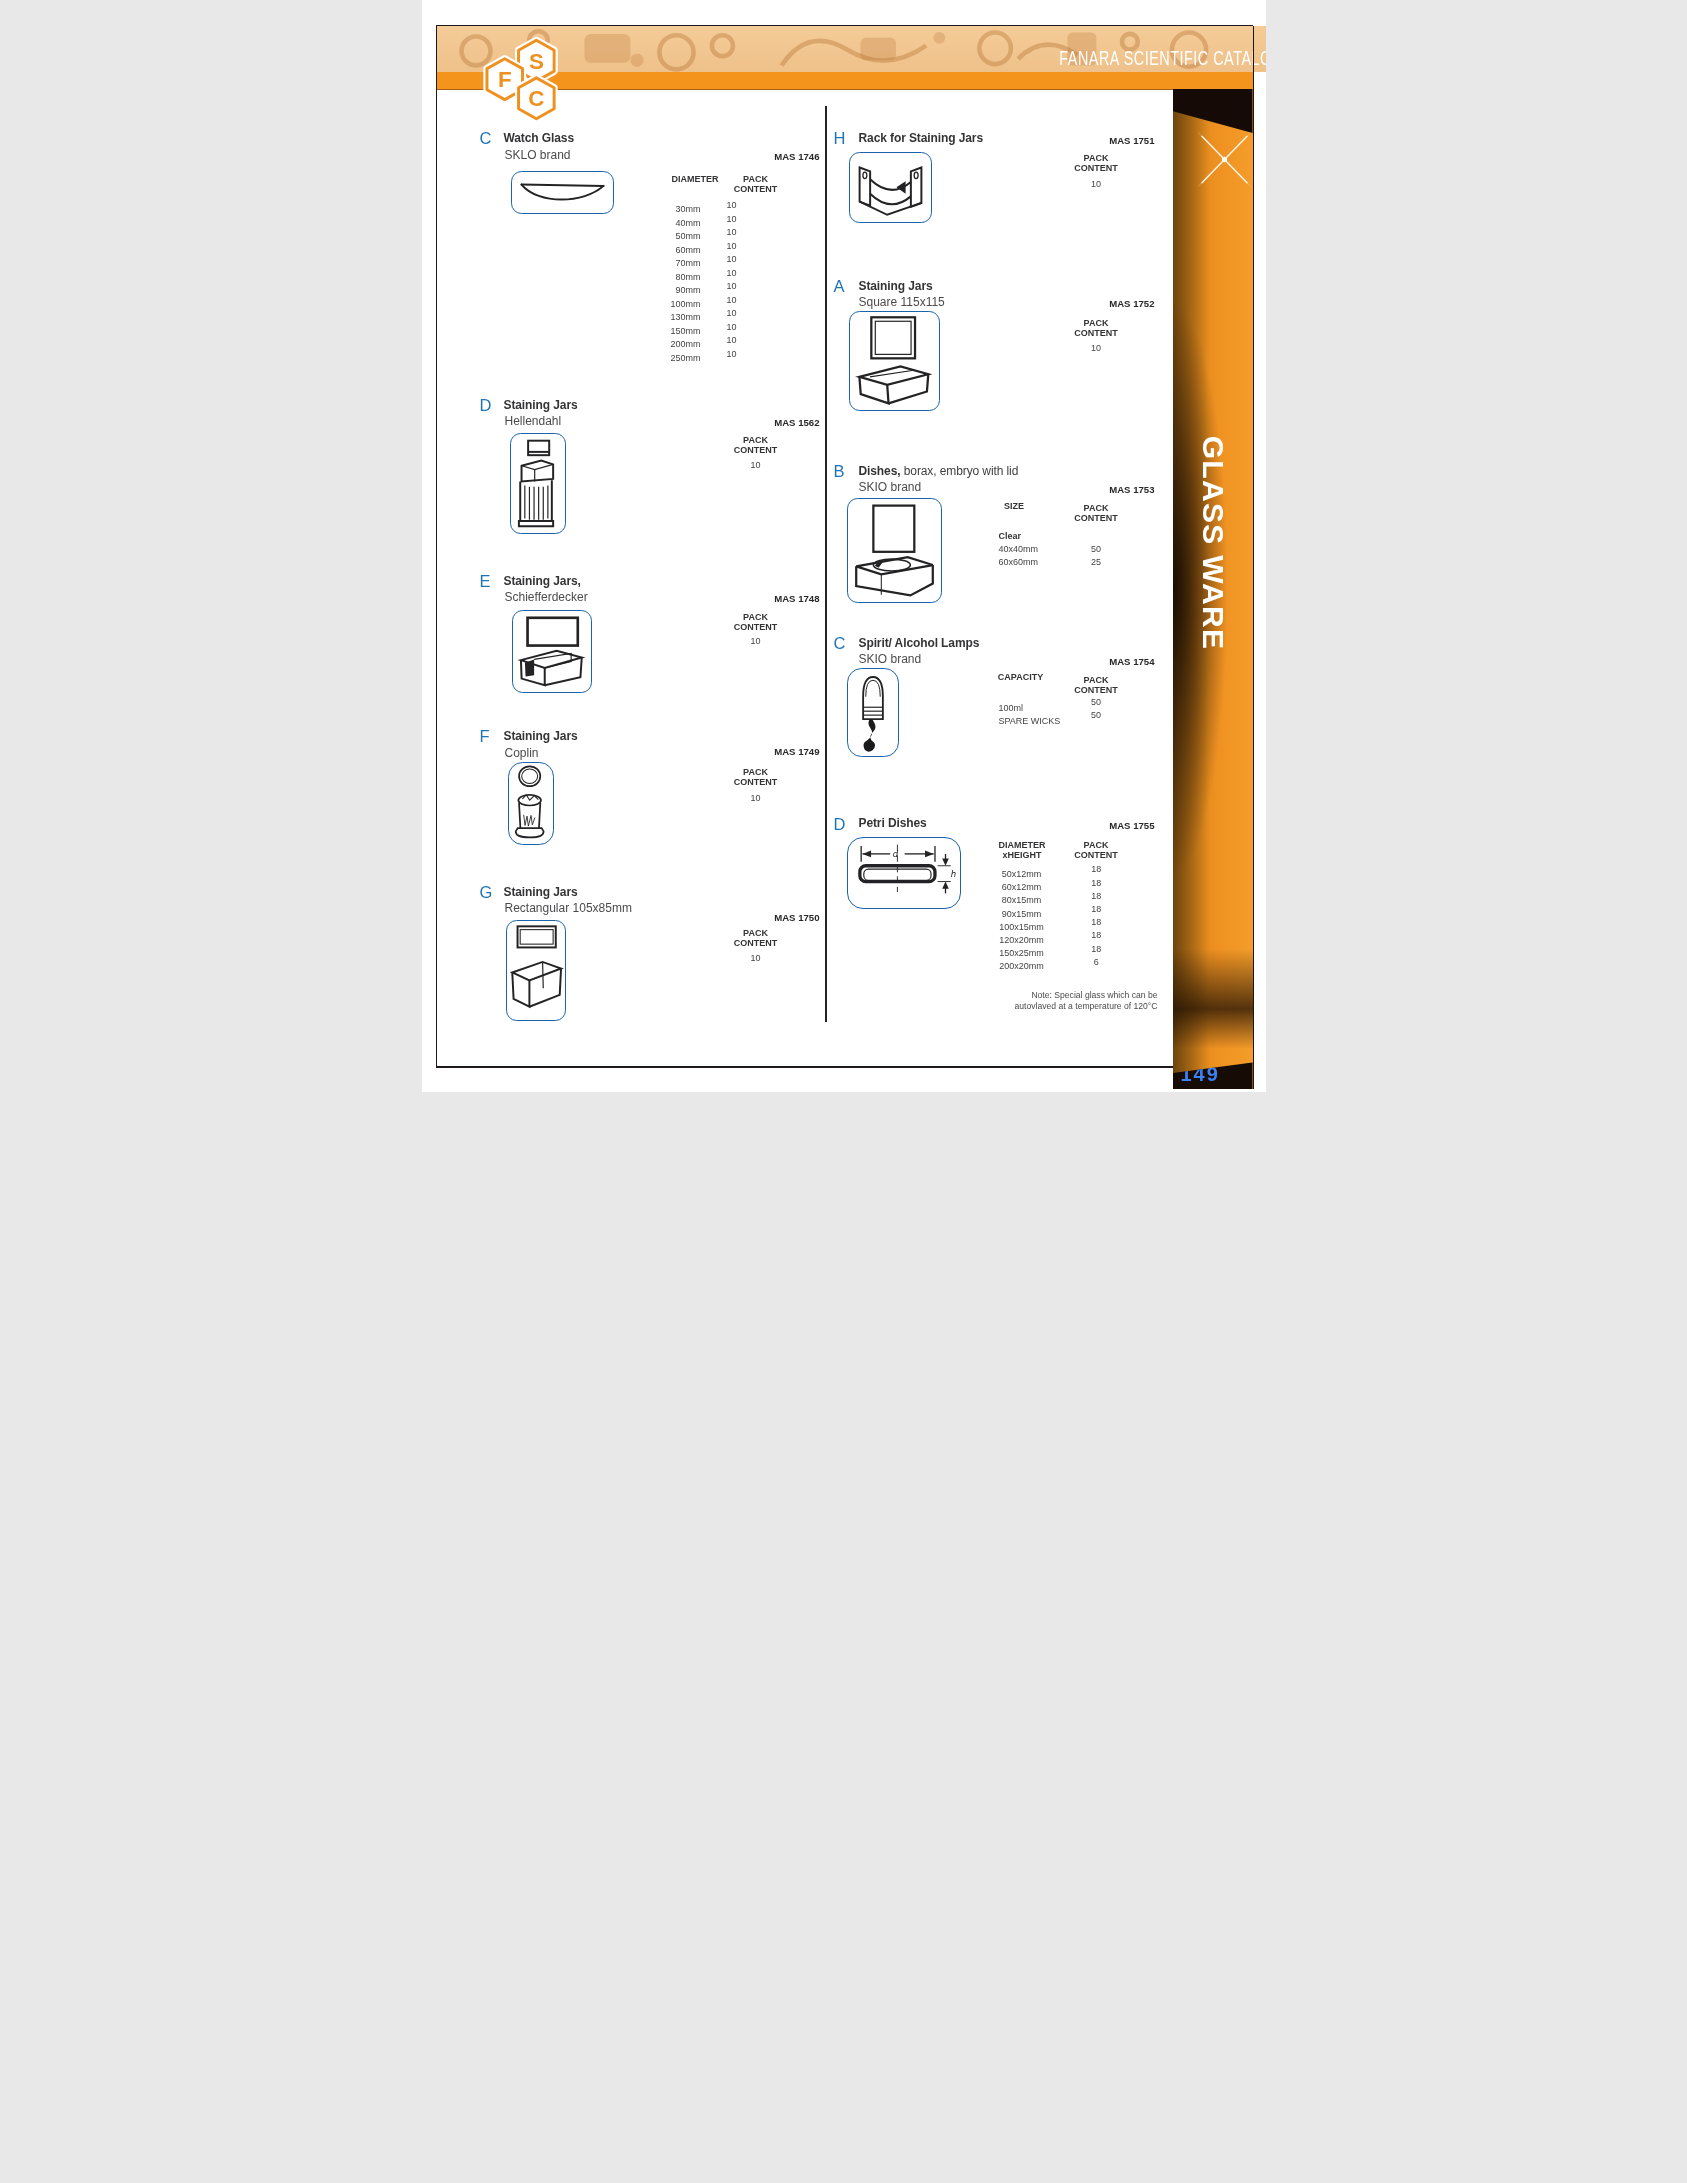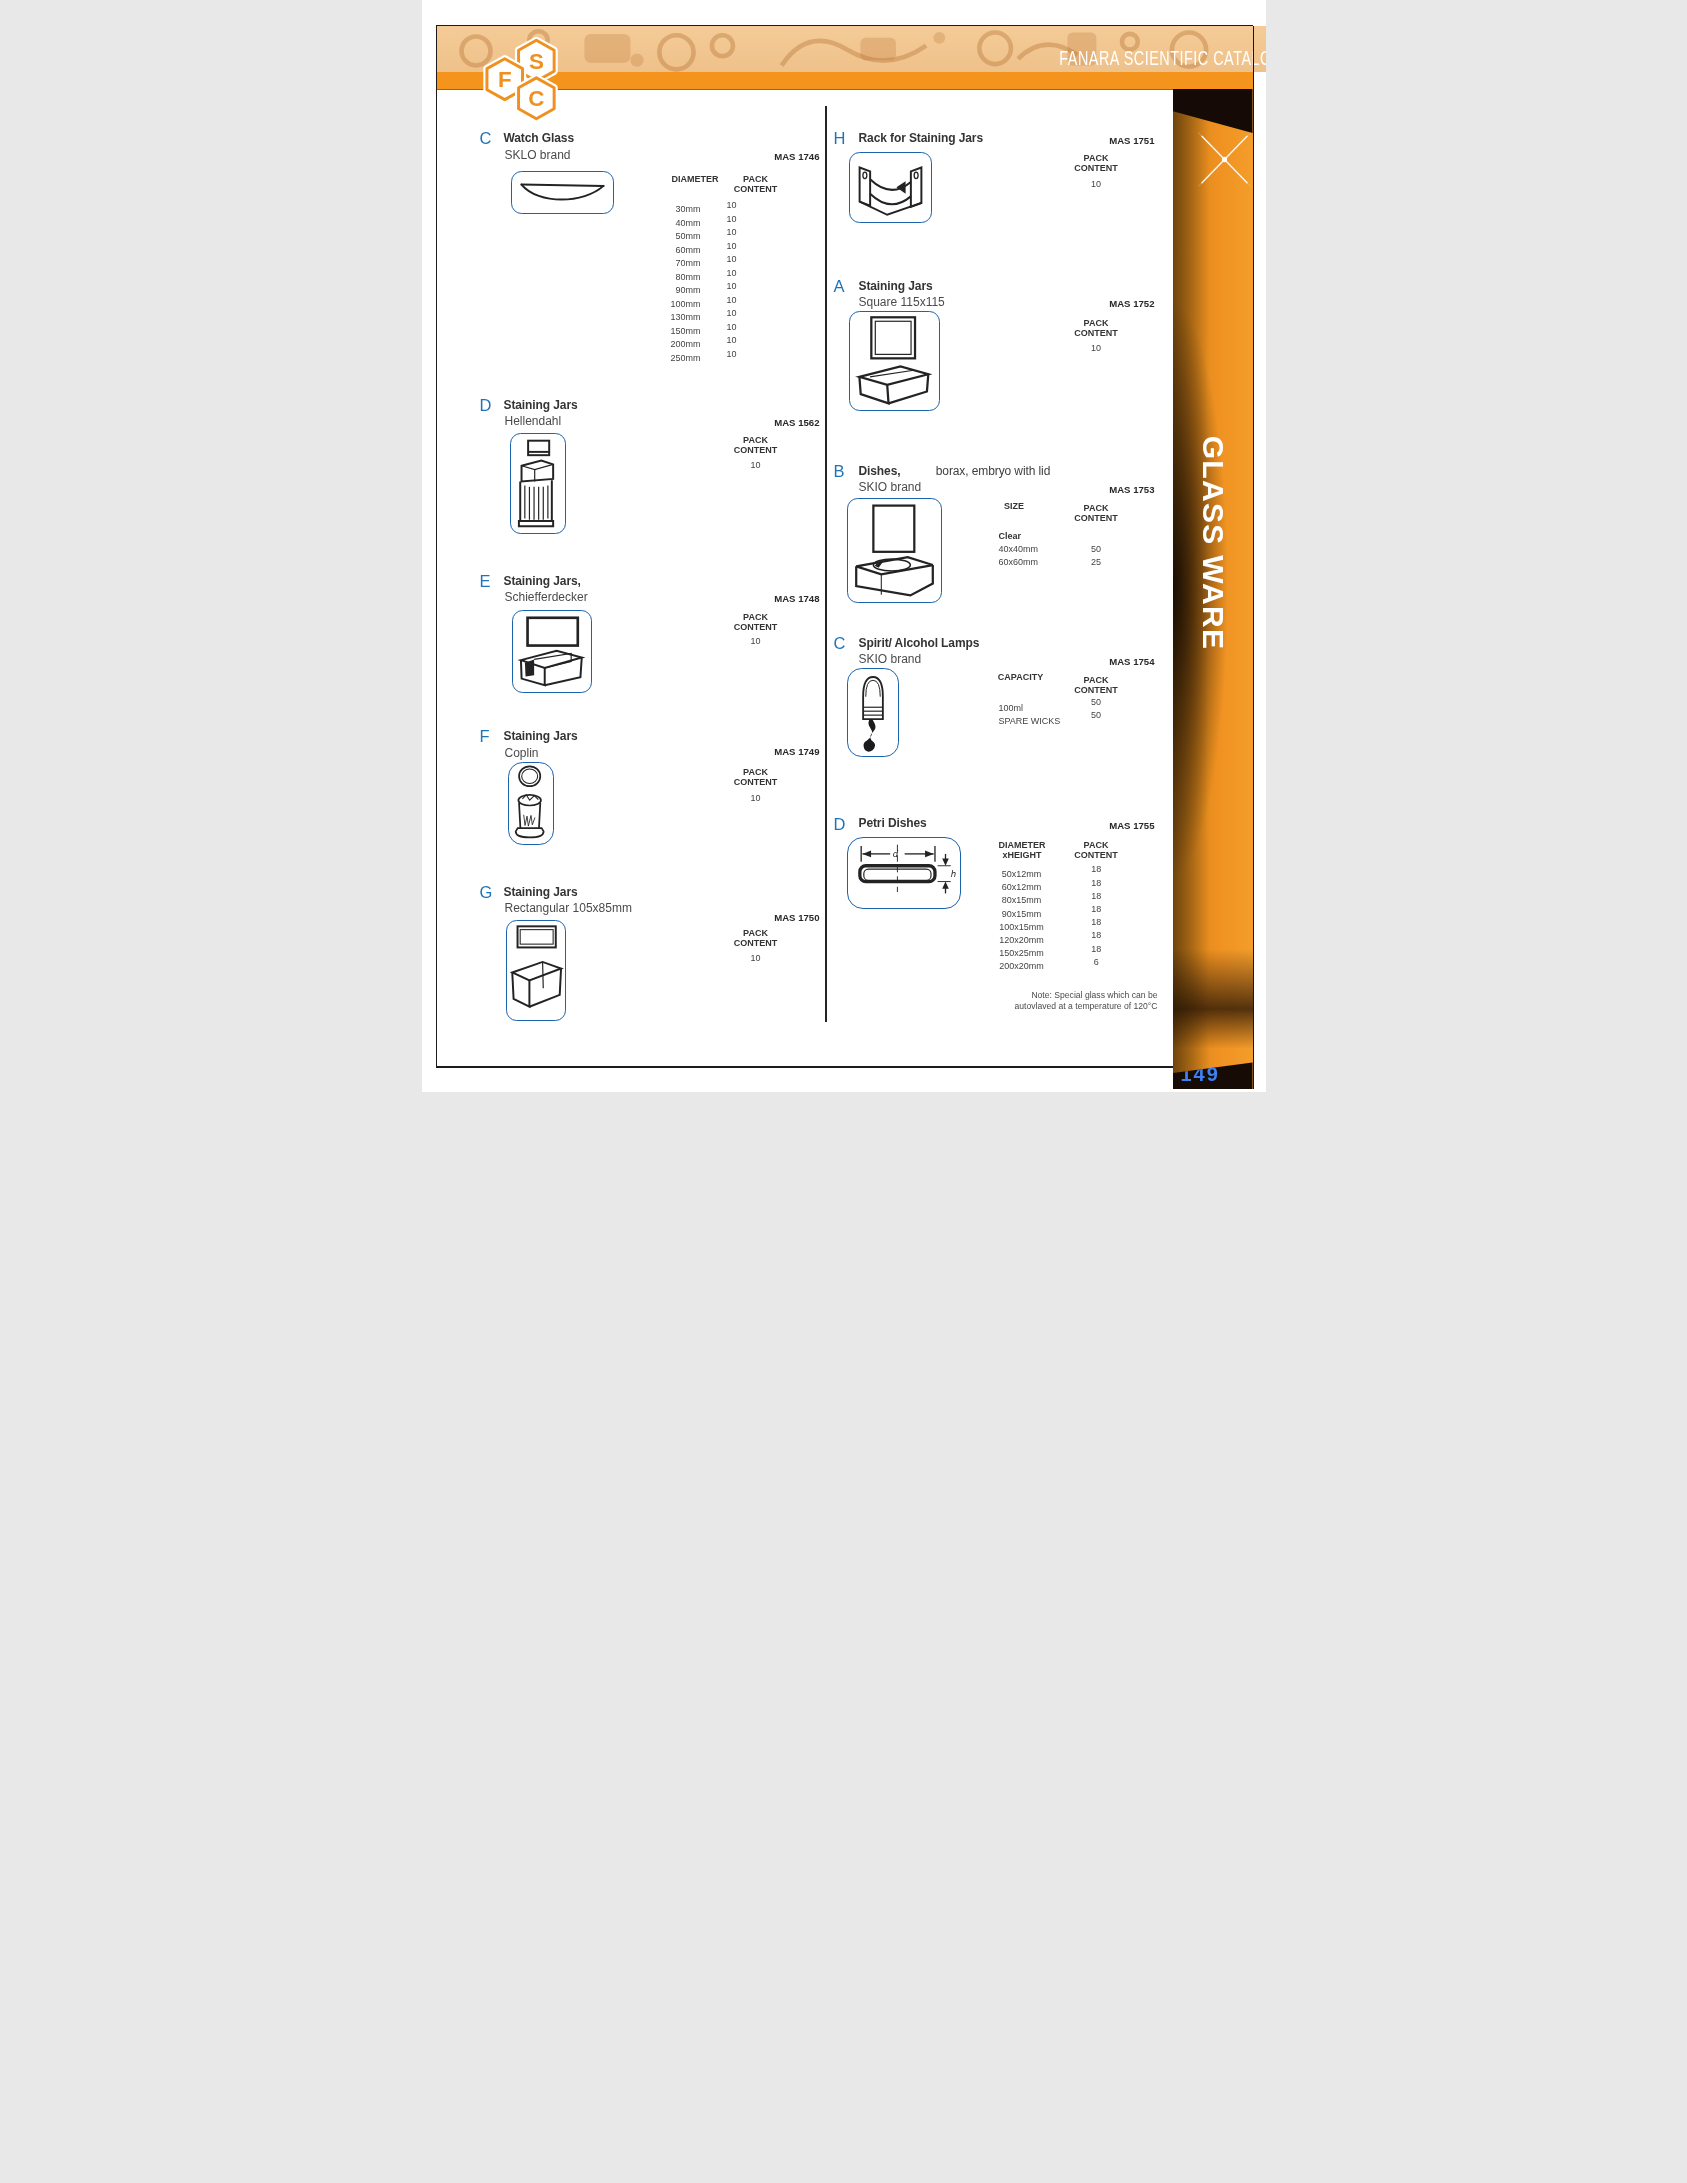--- a/index.html
+++ b/index.html
@@ -54,21 +54,21 @@
   .glassware-label{
     position:absolute; left:50%; top:454px;
     transform:translate(-50%,-50%) rotate(90deg);
     color:#ffffff; font-size:30px; font-weight:700; letter-spacing:1.3px; white-space:nowrap;
   }
   .flare{position:absolute; left:25px; top:42px;}
   .sidebar-right-line{position:absolute; left:831px; top:26px; width:1.7px; height:1063px; background:#1d1410;}
   
   .ltr{position:absolute; color:#1f74b8; font-size:16.5px; font-weight:400; line-height:17px;}
   .ttl{position:absolute; font-size:12px; font-weight:700; color:#343436; letter-spacing:-0.1px; line-height:14.6px; white-space:nowrap;}
-  .ttl .rest{font-weight:400; color:#3e3e40;margin-left:32px;}
+  .ttl .rest{font-weight:400; color:#3e3e40;}
   .sub{position:absolute; font-size:12px; color:#4b4b4d; line-height:10.6px;}
   .mas{position:absolute; width:74px; text-align:right; font-size:9.6px; font-weight:700; color:#29292b;}
   .th{position:absolute; font-size:9px; font-weight:700; color:#343436; text-align:center; line-height:10px;}
   .tvc{position:absolute; font-size:9px; color:#434345; text-align:center;}
   .imgbox{position:absolute; border:1.7px solid #1b63ad; border-radius:10.6px; background:#fff;}
   .imgbox svg{display:block; width:100%; height:100%;}
   
   .rows{position:absolute;}
   .row{display:flex; align-items:baseline;}
   .wgrow{height:13.5px;}

